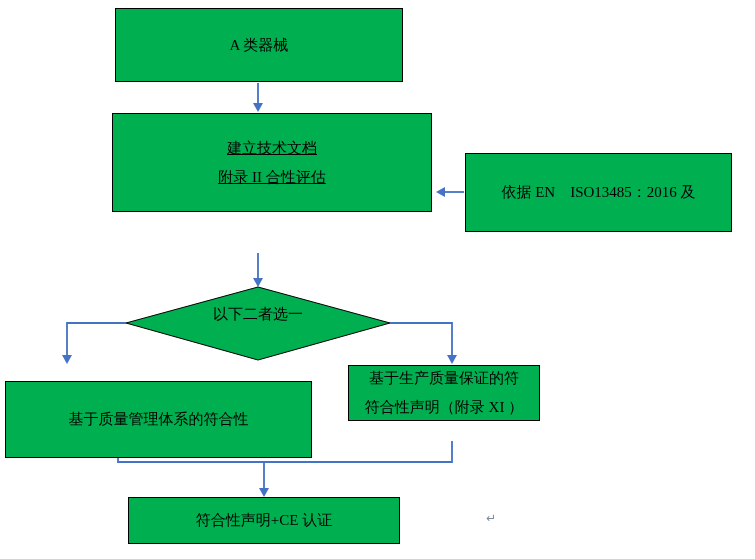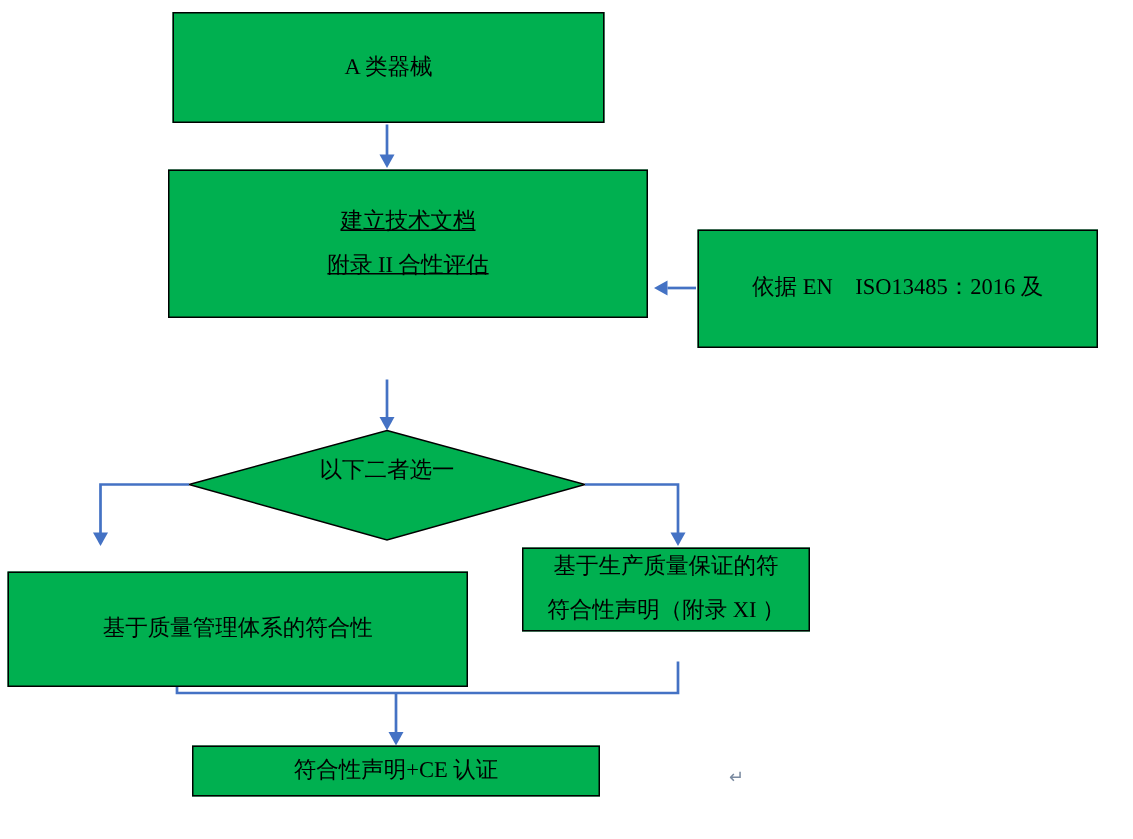--- a/index.html
+++ b/index.html
@@ -98,19 +98,19 @@
 
   <div class="node" style="left:5px;top:365px;width:307px;height:77px;margin-top:16px;">
     <span class="line">基于质量管理体系的符合性</span>
   </div>
 
   <div class="node" style="left:348px;top:365px;width:192px;height:56px;">
     <span class="line">基于生产质量保证的符</span>
     <span class="line">符合性声明（附录 XI ）</span>
   </div>
 
-  <div class="node" style="left:128px;top:497px;width:272px;height:34px;">
+  <div class="node" style="left:128px;top:497px;width:272px;height:47px;">
     <span class="line">符合性声明+CE 认证</span>
   </div>
 
   <div class="return-mark">↵</div>
 
 </div>
 
 </body></html>

